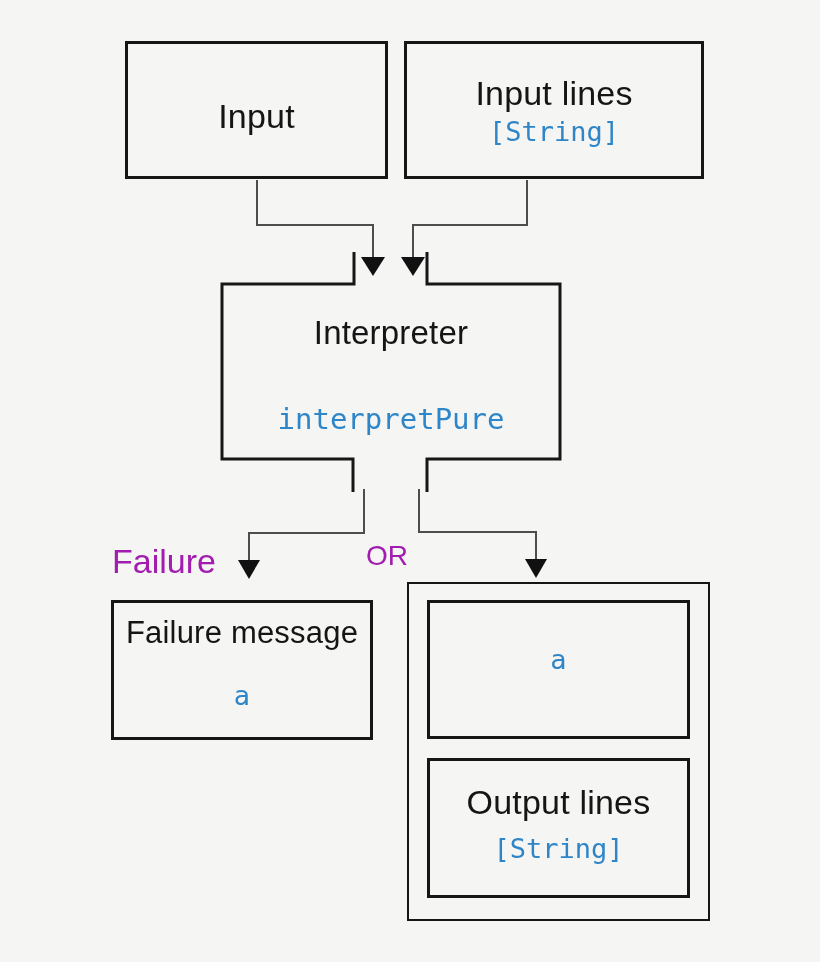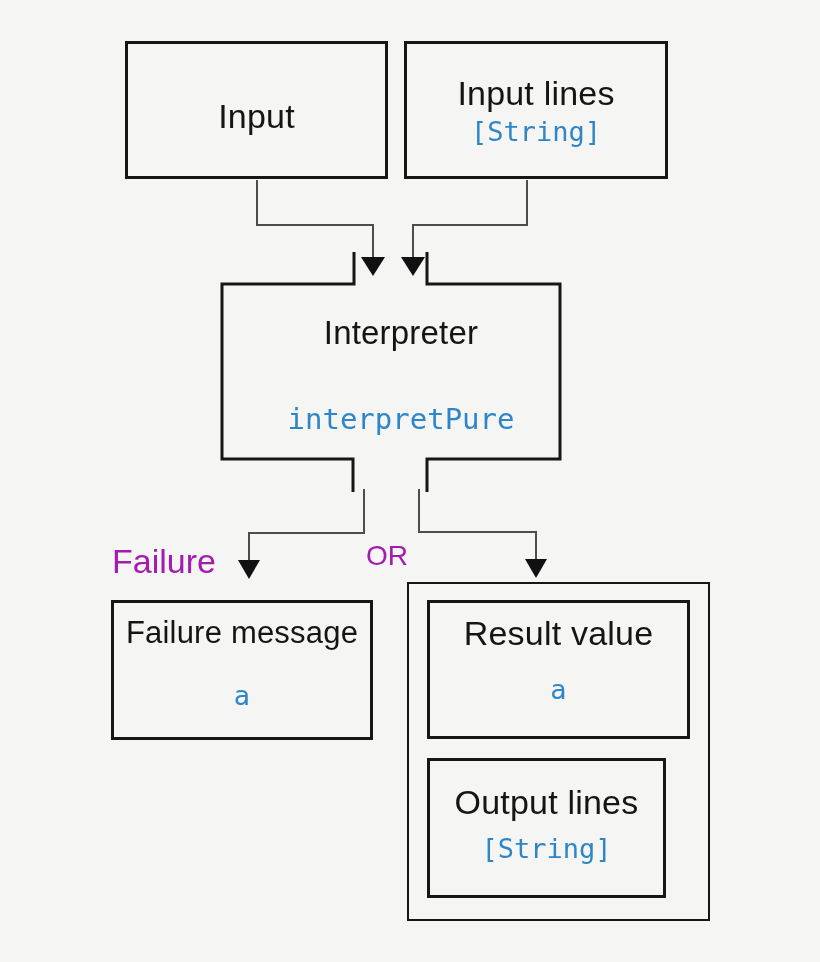--- a/index.html
+++ b/index.html
@@ -36,40 +36,40 @@
     letter-spacing: 0.2px;
   }
   .node-type {
     font-family: "DejaVu Sans Mono", "Liberation Mono", monospace;
     color: #2e86c8;
     font-size: 27px;
     line-height: 33px;
   }
   
   .box-action      { left: 125px; top: 41px;  width: 263px; height: 138px; gap: 13px; padding-top: 12px; }
-  .box-input       { left: 404px; top: 41px;  width: 264px; height: 138px; gap: 2px; padding-top: 0; }
+  .box-input       { left: 404px; top: 41px;  width: 300px; height: 138px; gap: 2px; padding-top: 0; }
   
   .box-interpreter {
-    left: 232px; top: 284px; width: 338px; height: 175px;
+    left: 222px; top: 284px; width: 338px; height: 175px;
     border: none; gap: 34px; padding-top: 6px;
   }
   .box-interpreter .node-title { font-size: 33px; }
   .box-interpreter .node-type  { font-size: 29px; margin-top: 16px; }
   
   .box-failure  { left: 111px; top: 600px; width: 262px; height: 140px; gap: 29px; padding-bottom: 14px; }
   .box-failure .node-title { font-size: 31px; line-height: 36px; }
   .box-failure .node-type  { font-size: 27px; line-height: 31px; }
   .success-container {
     position: absolute;
     left: 407px; top: 582px; width: 303px; height: 339px;
     box-sizing: border-box;
     border: 2.5px solid #161616;
   }
   .box-result { left: 427px; top: 600px; width: 263px; height: 139px; gap: 20px; padding-bottom: 20px; }
-  .box-output { left: 427px; top: 758px; width: 239px; height: 140px; gap: 10px; padding-bottom: 10px; align-items: center; }
+  .box-output { left: 427px; top: 758px; width: 263px; height: 140px; gap: 10px; padding-bottom: 10px; align-items: center; }
   
   .branch-label {
     position: absolute;
     color: #a21caf;
     font-size: 34px;
     line-height: 38px;
     white-space: nowrap;
   }
   .label-failure { left: 112px; top: 542px; }
   .label-or      { left: 366px; top: 537px; font-size: 28px; }
@@ -98,21 +98,20 @@
   <div class="branch-label label-or">OR</div>
 
   <div class="node box-failure">
     <div class="node-title">Failure message</div>
     <div class="node-type">a</div>
   </div>
 
   <div class="success-container"></div>
 
   <div class="node box-result">
-    <div class="node-title">Result value</div>
     <div class="node-type">a</div>
   </div>
 
   <div class="node box-output">
     <div class="node-title">Output lines</div>
     <div class="node-type">[String]</div>
   </div>
 
   <svg class="svg-layer" viewBox="0 0 820 962">
 

